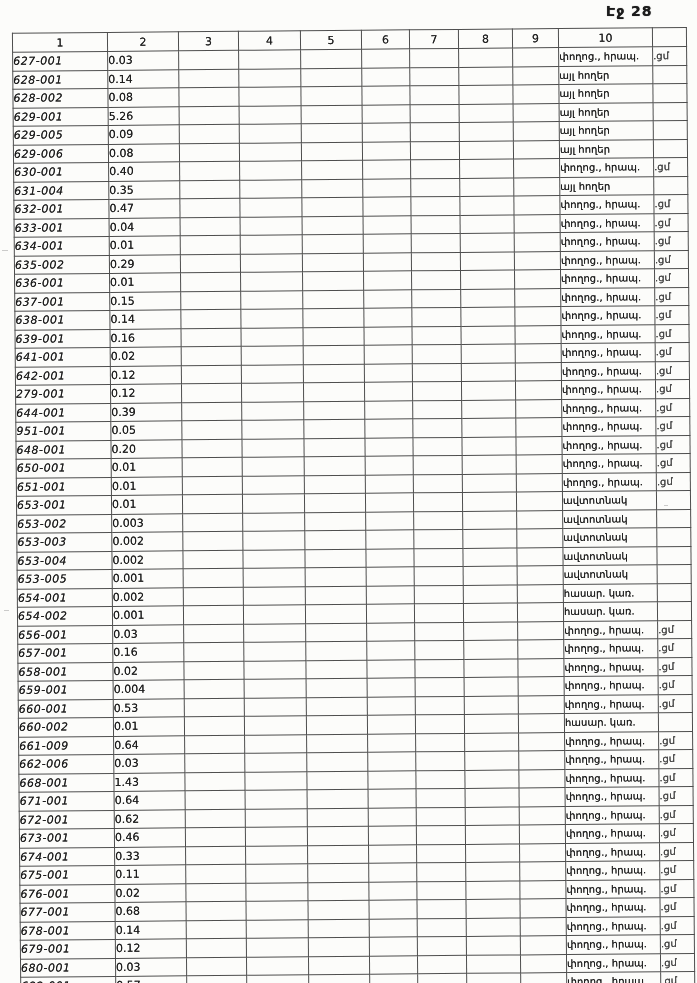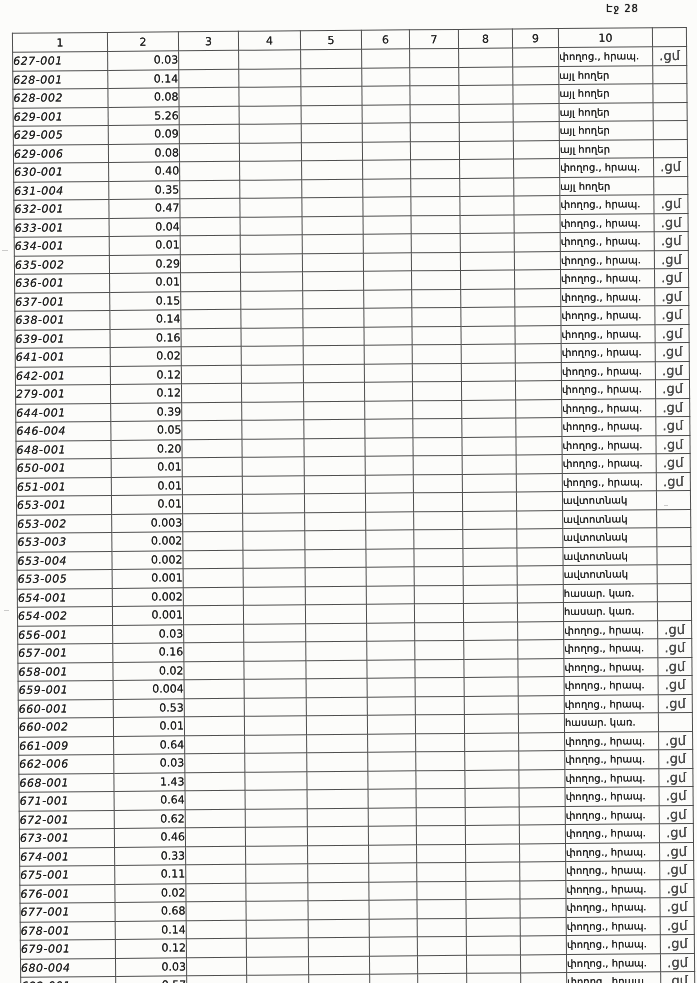--- a/index.html
+++ b/index.html
@@ -4,47 +4,47 @@
 <style>
   html,body { margin:0; padding:0; }
   body {
     width:697px; height:983px; position:relative; overflow:hidden;
     background:#fcfcfa;
     font-family:"DejaVu Sans", sans-serif;
     color:#1c1c1c;
   }
   .page-num {
     position:absolute; top:3px; left:606px;
-    font-size:10px; font-weight:normal; letter-spacing:1px;
+    font-size:14px; font-weight:bold; letter-spacing:1px;
     text-shadow:0 0 0.7px rgba(10,10,10,0.9);
     text-align:right;
   }
   .sheet {
     position:absolute; left:16px; top:30px;
     transform:rotate(-0.5deg); transform-origin:320px 470px;
   }
   table.reg {
     border-collapse:collapse; table-layout:fixed;
     width:674px;
   }
   table.reg th, table.reg td {
     border:1px solid #4e4e4e;
     padding:0; overflow:hidden; white-space:nowrap;
     height:17.5px; line-height:17px;
     font-weight:normal;
     text-shadow:0 0 0.6px rgba(25,25,25,0.85);
   }
   table.reg th { height:18px; font-size:11px; text-align:center; color:#202020; }
   td.code { font-size:11px; padding-left:5px; text-align:left; letter-spacing:0.5px;font-style:italic; }
-  td.area { font-size:11px; text-align:right;border-radius:6px; }
+  td.area { font-size:11px; text-align:left; }
   td.mid  { border-bottom-style:dashed; border-bottom-color:#787878; }
   td.cat  { font-size:10px; padding-left:3px; text-align:left;margin-left:18px; }
   th.note-cell, td.note-cell {
     border:none; background:transparent;
-    font-size:13px; color:#4a4a4a; text-align:center; padding-left:7px;
+    font-size:10px; color:#4a4a4a; text-align:left; padding-left:7px;
     text-shadow:none;
   }
   
   .artifact { position:absolute; background:#9a9a9a; opacity:0.5; }
   .a1 { left:2px; top:250px; width:6px; height:1px; }
   .a2 { left:4px; top:610px; width:5px; height:1px; }
   .a3 { left:664px; top:505px; width:4px; height:1px; }
 </style>
 </head>
 <body>
@@ -340,21 +340,21 @@
           <td class="mid"></td>
           <td class="mid"></td>
           <td class="mid"></td>
           <td class="mid"></td>
           <td class="mid"></td>
           <td class="mid"></td>
           <td class="cat">փողոց., հրապ.</td>
           <td class="note-cell">.ցմ</td>
         </tr>
         <tr>
-          <td class="code">646-004</td>
+          <td class="code">951-001</td>
           <td class="area">0.05</td>
           <td class="mid"></td>
           <td class="mid"></td>
           <td class="mid"></td>
           <td class="mid"></td>
           <td class="mid"></td>
           <td class="mid"></td>
           <td class="mid"></td>
           <td class="cat">փողոց., հրապ.</td>
           <td class="note-cell">.ցմ</td>
@@ -717,21 +717,21 @@
           <td class="mid"></td>
           <td class="mid"></td>
           <td class="mid"></td>
           <td class="mid"></td>
           <td class="mid"></td>
           <td class="mid"></td>
           <td class="cat">փողոց., հրապ.</td>
           <td class="note-cell">.ցմ</td>
         </tr>
         <tr>
-          <td class="code">680-004</td>
+          <td class="code">680-001</td>
           <td class="area">0.03</td>
           <td class="mid"></td>
           <td class="mid"></td>
           <td class="mid"></td>
           <td class="mid"></td>
           <td class="mid"></td>
           <td class="mid"></td>
           <td class="mid"></td>
           <td class="cat">փողոց., հրապ.</td>
           <td class="note-cell">.ցմ</td>

